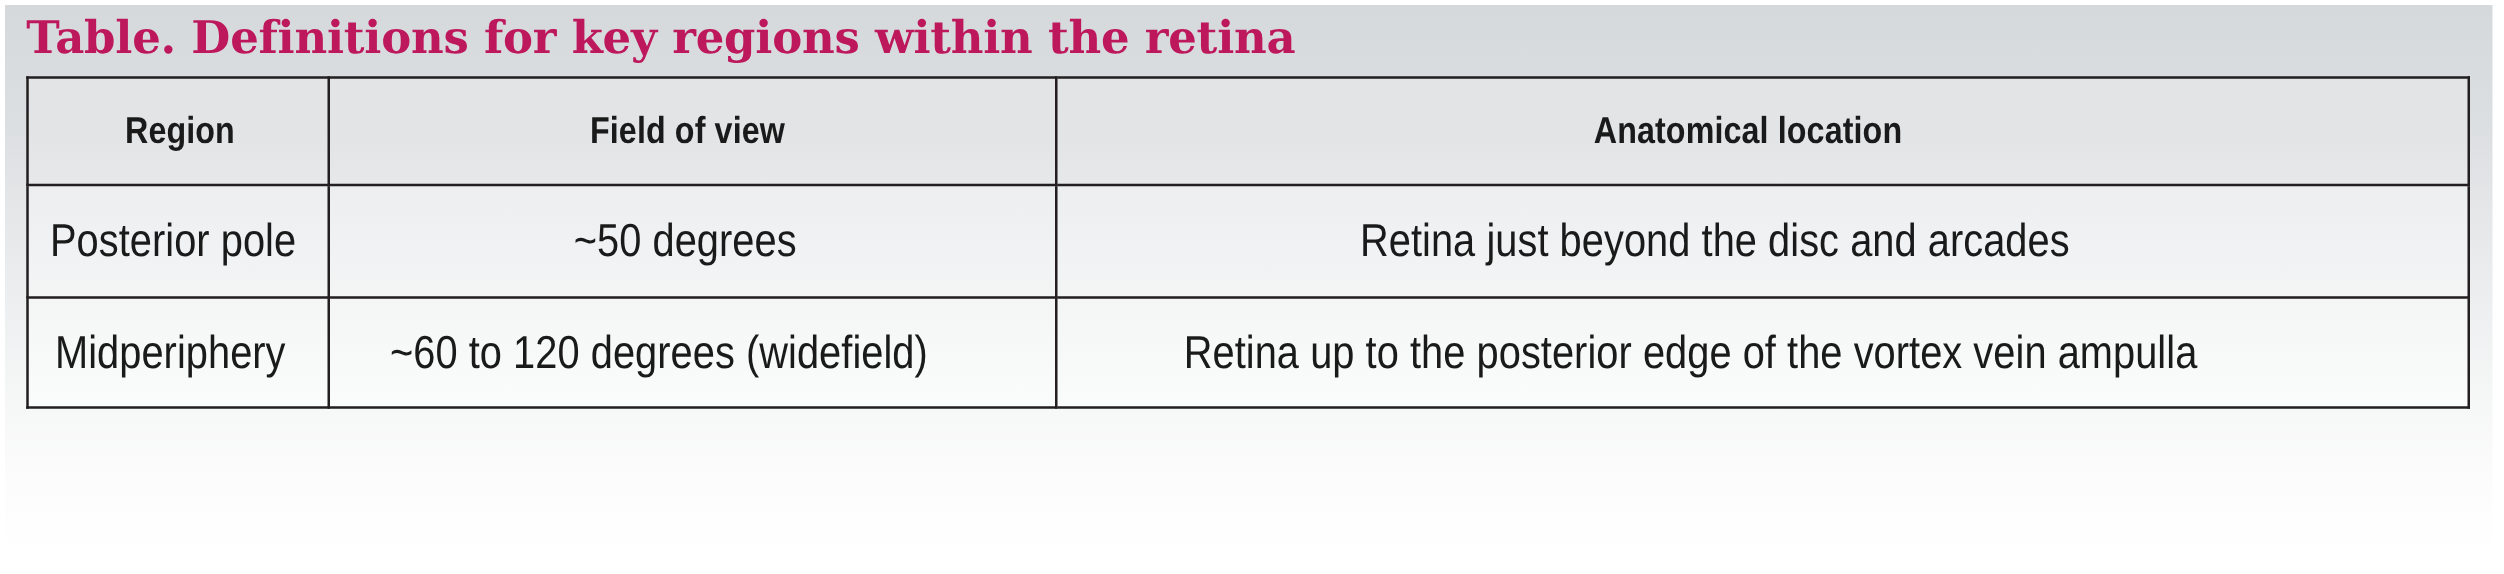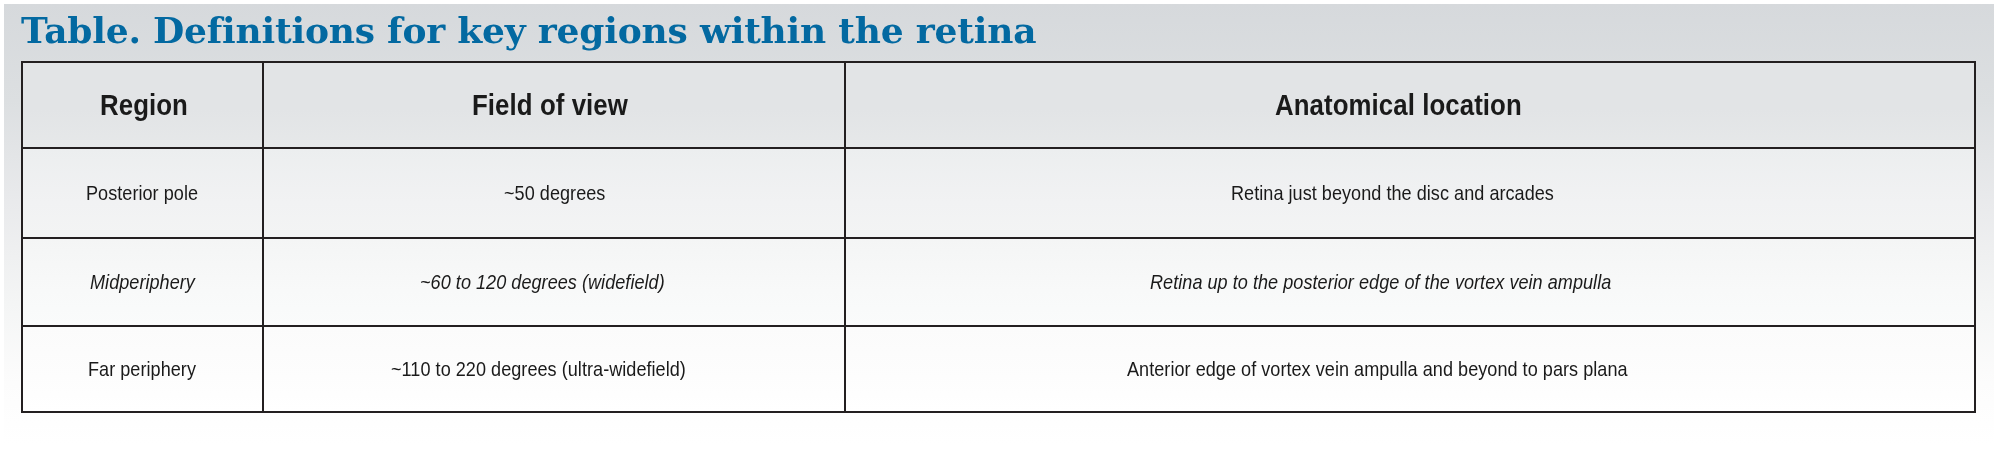--- a/index.html
+++ b/index.html
@@ -37,21 +37,21 @@
     position: absolute;
     left: 21px;
     top: 8px;
     width: 1900px;
     height: 44px;
     line-height: 44px;
     font-family: "DejaVu Serif", "Liberation Serif", serif;
     font-weight: bold;
     font-size: 36px;
     letter-spacing: -0.2px;
-    color: #0369a1;
+    color: #be185d;
     white-space: nowrap;
   }
 
   
   #retina-table {
     position: absolute;
     left: 21px;
     top: 61px;
     width: 1955px;
     border-collapse: collapse;
@@ -76,32 +76,31 @@
   thead th {
     height: 84px;
     font-weight: bold;
     font-size: 30px;
     letter-spacing: 0.1px;
     background: linear-gradient(to bottom, #e2e4e6 0%, #e2e4e6 55%, #e6e8e9 100%);
   }
 
   tbody td {
     font-weight: normal;
-    font-size: 21px;
+    font-size: 37px;
     letter-spacing: 0.05px;
   }
 
   tr.row-1 td {
     height: 88px;
     background: linear-gradient(to bottom, #eceeef 0%, #f1f2f3 60%, #f3f4f4 100%);
   }
   tr.row-2 td {
     height: 86px;
     background: linear-gradient(to bottom, #f4f5f5 0%, #f8f9f9 60%, #fafbfb 100%);
-    font-style: italic;
   }
   tr.row-3 td {
     height: 84px;
     background: linear-gradient(to bottom, #fbfbfb 0%, #fdfdfd 60%, #ffffff 100%);
   }
 
   
   .cond {
     display: inline-block;
     transform: scaleX(0.86);
@@ -152,27 +151,16 @@
         <td>
           <span class="cond">Midperiphery</span>
         </td>
         <td>
           <span class="cond">~60 to 120 degrees (widefield)</span>
         </td>
         <td>
           <span class="cond">Retina up to the posterior edge of the vortex vein ampulla</span>
         </td>
       </tr>
-      <tr class="row-3">
-        <td>
-          <span class="cond">Far periphery</span>
-        </td>
-        <td>
-          <span class="cond">~110 to 220 degrees (ultra-widefield)</span>
-        </td>
-        <td>
-          <span class="cond">Anterior edge of vortex vein ampulla and beyond to pars plana</span>
-        </td>
-      </tr>
     </tbody>
   </table>
 
 </div>
 
 </body></html>

